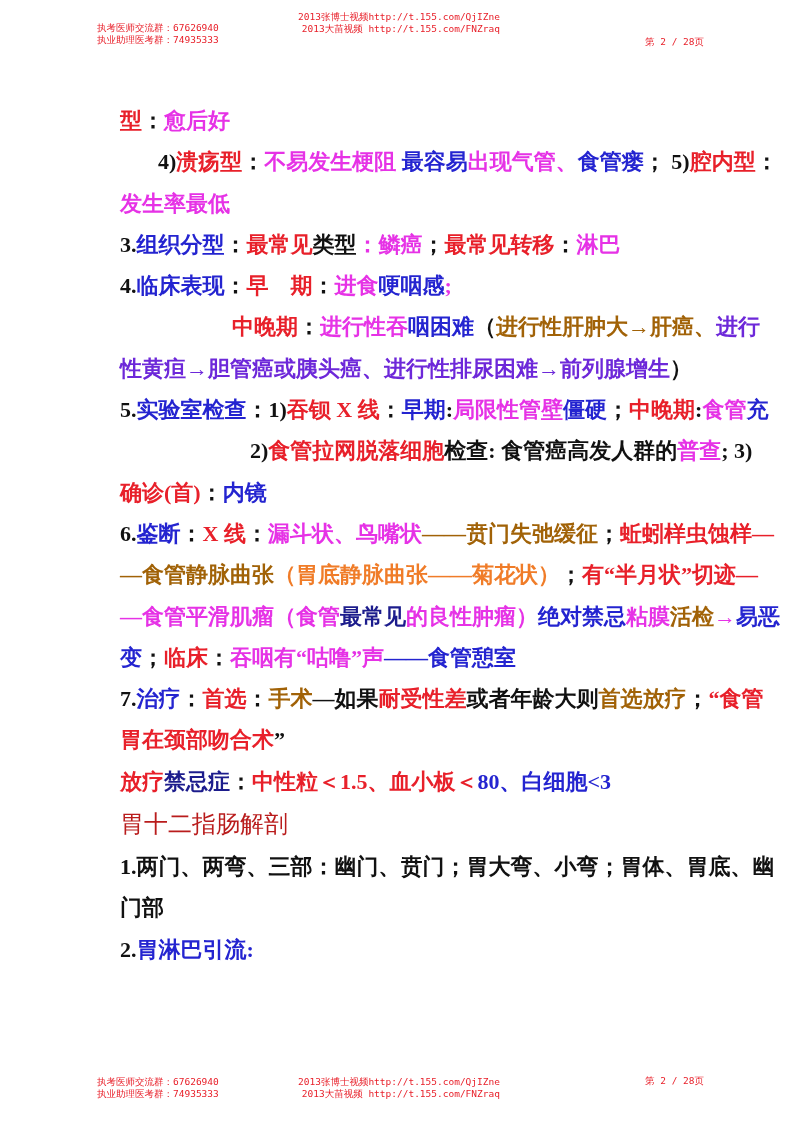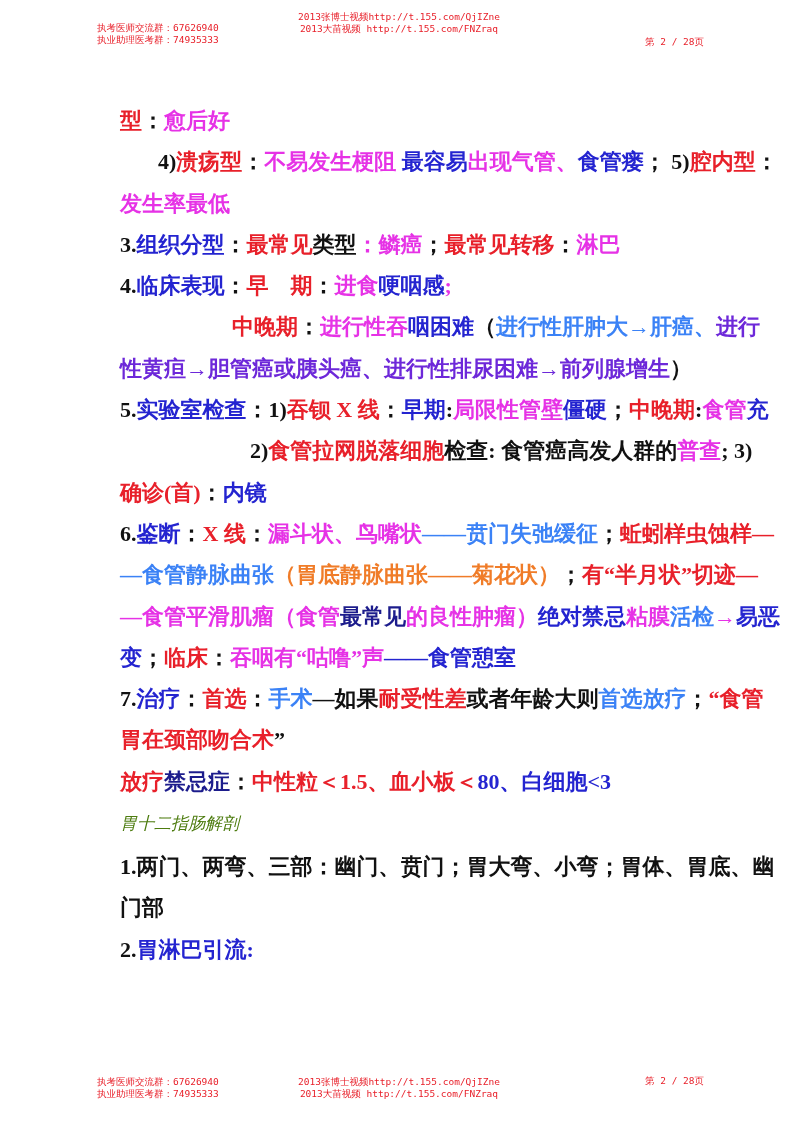--- a/index.html
+++ b/index.html
@@ -1,33 +1,33 @@
 <!DOCTYPE html>
 <html><head>
 <meta charset="utf-8">
 <style>
   html, body { margin: 0; padding: 0; background: #ffffff; }
   body { width: 793px; height: 1122px; position: relative; overflow: hidden;
          font-family: "Liberation Serif", "DejaVu Serif", serif; }
   .hdr { position: absolute; font-family: "DejaVu Sans Mono", "Liberation Mono", monospace;
          font-size: 9.5px; color: #e8202a; line-height: 12px; white-space: nowrap; }
   .hdr-left { left: 97px; text-align: right; }
-  .hdr-center { left: 298px; text-align: center; }
+  .hdr-center { left: 298px; text-align: right; }
   .hdr-right { left: 645px; }
   .content { position: absolute; left: 120px; top: 100px; width: 560px; }
   .line { height: 41.3px; line-height: 41.3px; font-size: 22px; font-weight: bold; white-space: nowrap; }
   .line.indent1 { padding-left: 38px; }
   .line.indent-mid { padding-left: 112px; }
   .line.indent-big { padding-left: 130px; }
-  .heading { font-size: 17px; font-weight: normal; color: #4d7c0f; height: 44px; line-height: 44px;
-             font-family: "Liberation Serif", serif; font-style: italic; }
+  .heading { font-size: 24px; font-weight: normal; color: #b91c1c; height: 44px; line-height: 44px;
+             font-family: "Liberation Serif", serif; }
   .c-red { color: #e8202a; }
   .c-mag { color: #e632e6; }
   .c-blue { color: #2424d0; margin-top: 12px; }
-  .c-lblue { color: #3b82f6; }
+  .c-lblue { color: #a16207; }
   .c-cyan { color: #6d28d9; }
   .c-orange { color: #f07c28; }
   .c-black { color: #111111; }
   .c-navy { color: #1c1c8c; }
 </style>
 </head>
 <body>
 
 <div>
   <div class="hdr hdr-left" style="top:22px;">

